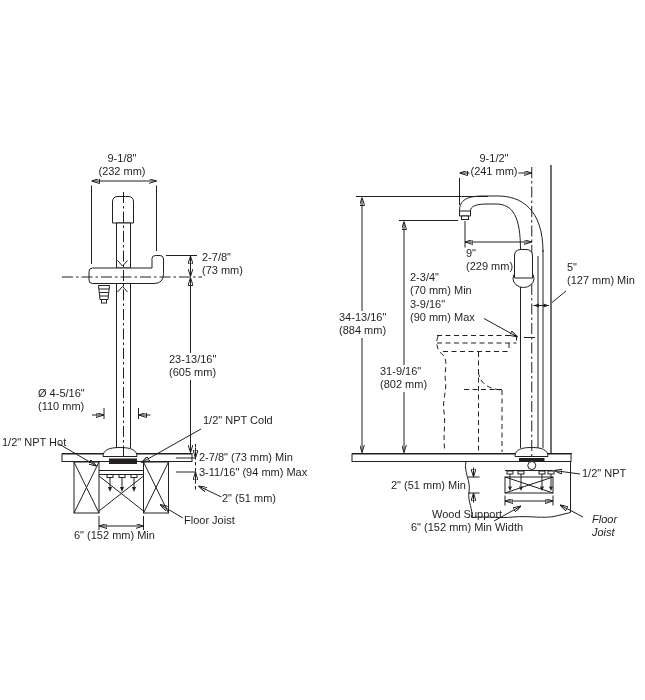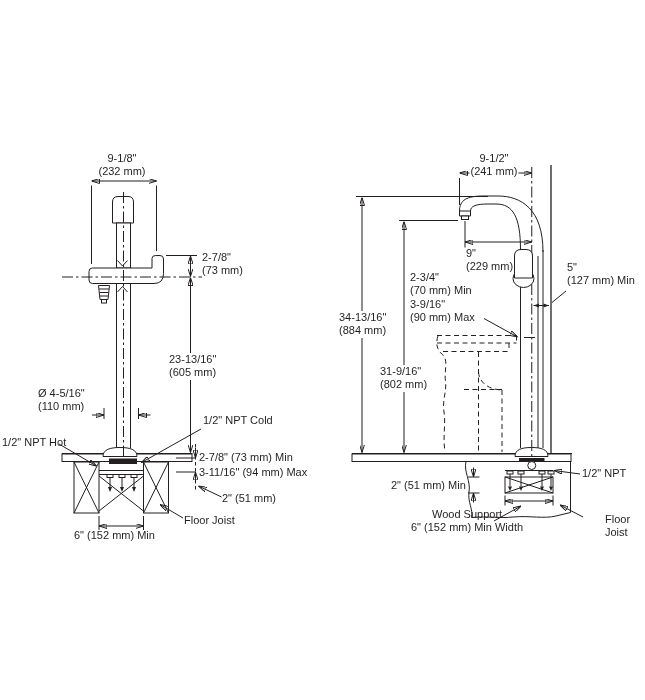--- a/index.html
+++ b/index.html
@@ -251,16 +251,16 @@
 3-9/16"
 (90 mm) Max</div>
 <div class="lbl bg" style="left:338px; top:311px;">34-13/16"
 (884 mm)</div>
 <div class="lbl bg" style="left:379px; top:365px;">31-9/16"
 (802 mm)</div>
 <div class="lbl" style="left:582px; top:467px;">1/2" NPT</div>
 <div class="lbl" style="left:391px; top:479px;">2" (51 mm) Min</div>
 <div class="lbl" style="left:411px; top:508px;text-align:center;">Wood Support
 6" (152 mm) Min Width</div>
-<div class="lbl" style="left:605px; top:513px;">Floor
+<div class="lbl" style="left:592px; top:513px;font-style:italic;">Floor
 Joist</div>
 
 </div>
 
 </body></html>

